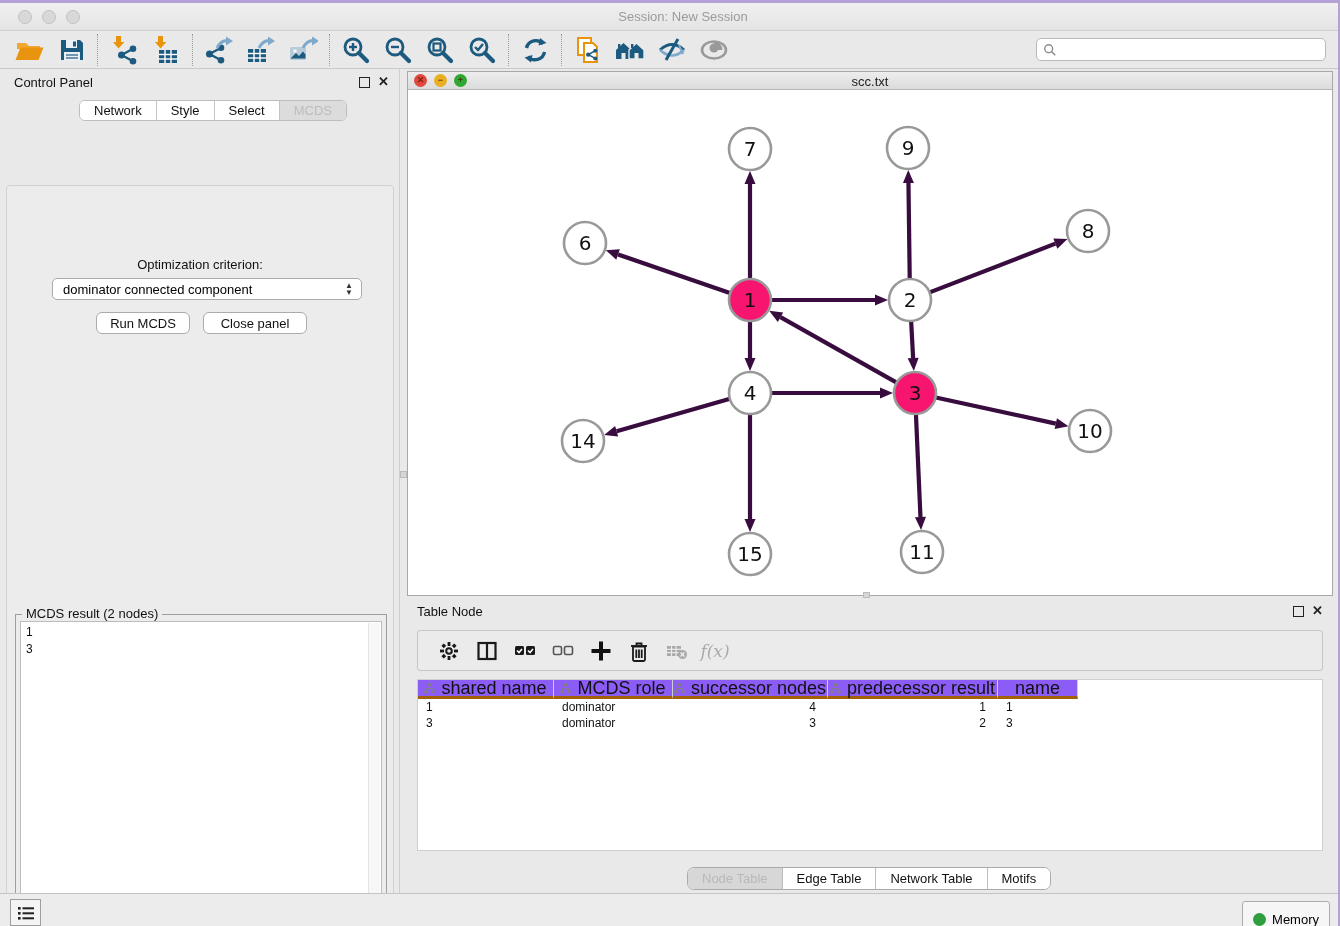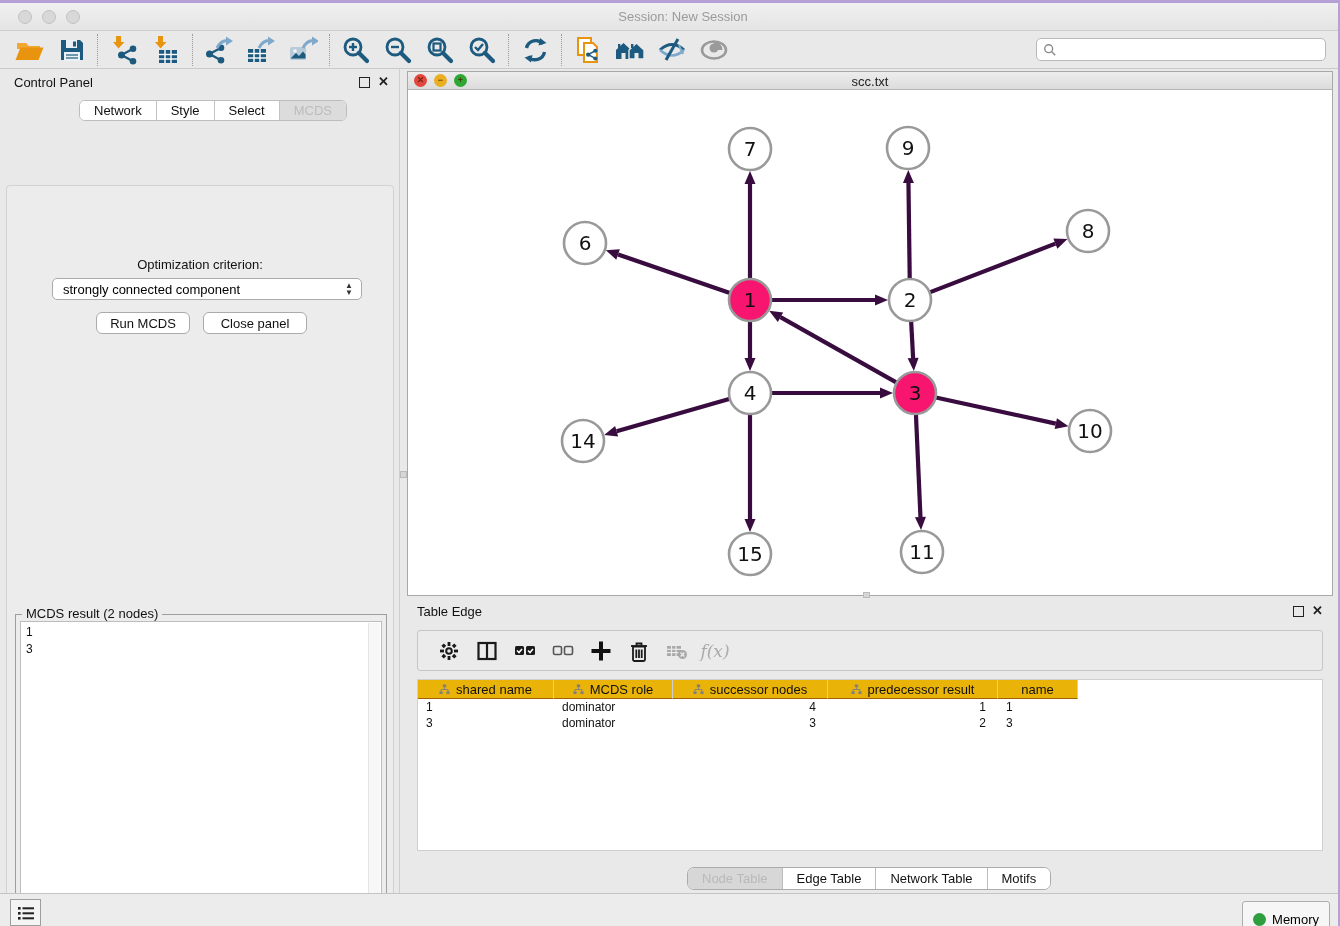--- a/index.html
+++ b/index.html
@@ -70,22 +70,22 @@
 
   
   .table-panel { position:absolute; left:407px; top:595px; width:926px; height:293px; background:#e9e9e9; }
   .tp-toolbar { position:absolute; left:10px; top:32px; width:906px; height:41px; background:#ebebeb;
     border:1px solid #c6c6c6; border-radius:3px; display:flex; align-items:center; padding-left:12px; }
   .tp-tbtn { width:38px; height:34px; display:flex; align-items:center; justify-content:center; }
   .tp-tbtn svg { width:24px; height:24px; }
   .tp-tbtn .fx { font-family:"DejaVu Serif", serif; font-style:italic; font-size:17px; color:#aaa; }
   .tbl-wrap { position:absolute; left:10px; top:81px; width:906px; height:172px; background:#fff; border:1px solid #cfcfcf; }
   .tbl-header { position:absolute; left:0; top:0; height:19px; display:flex; }
-  .th-cell { background:#eab308; border-right:1px solid #cfcfcf; border-bottom:1px solid #a16207;
-    display:flex; align-items:center; justify-content:center; gap:6px; font-size:13px; color:#111; }
+  .th-cell { background:#8b5cf6; border-right:1px solid #cfcfcf; border-bottom:3px solid #a16207;
+    display:flex; align-items:center; justify-content:center; gap:6px; font-size:18px; color:#111; }
   .th-cell svg { width:11px; height:11px; }
   .tbl-row { position:absolute; left:0; height:16px; display:flex; font-size:12px; color:#111; }
   .td-cell { padding:1px 8px; overflow:hidden; white-space:nowrap; }
   .td-cell.r { text-align:right; padding-right:12px; }
   .tp-tabs { position:absolute; left:280px; top:269px; display:flex; border:1px solid #ababab; border-radius:7px;
     overflow:hidden; height:23px; background:#fff; }
   .tp-tab { font-size:13px; padding:3px 14px; background:#fff; color:#111; border-right:1px solid #bdbdbd; white-space:nowrap; }
   .tp-tab:last-child { border-right:none; }
   .tp-tab.seltab { background:#d7d7d7; color:#b9b9b9; }
 
@@ -310,21 +310,21 @@
     </div>
     <div class="cp-tabs" id="cp-tabs">
         <div class="cp-tab">Network</div>
         <div class="cp-tab">Style</div>
         <div class="cp-tab">Select</div>
         <div class="cp-tab seltab">MCDS</div>
       </div>
     <div class="cp-body">
       <div class="opt-label">Optimization criterion:</div>
       <div class="dropdown">
-        <span>strongly connected component</span>
+        <span>dominator connected component</span>
         <span class="dd-arrows">
             <span>▲</span>
             <span>▼</span>
           </span>
       </div>
       <div class="btn" style="left:89px; top:126px; width:94px;">Run MCDS</div>
       <div class="btn" style="left:196px; top:126px; width:104px;">Close panel</div>
       <div class="fieldset">
         <legend class="fs-legend">MCDS result (2 nodes)</legend>
         <div class="fs-inner">
@@ -423,21 +423,21 @@
           </g>
         </svg>
     </div>
   </div>
 
   <div class="vhandle"></div>
   <div class="hhandle"></div>
 
   <div class="table-panel">
     <div class="panel-head">
-      <div class="panel-title" style="left:10px;">Table Edge</div>
+      <div class="panel-title" style="left:10px;">Table Node</div>
       <div class="win-btns">
         <span class="float-glyph"></span>
         <span class="wbtn">✕</span>
       </div>
     </div>
     <div class="tp-toolbar" id="tp-toolbar">
         <div class="tp-tbtn">
           <svg viewBox="0 0 24 24">
             <path fill="#1a1a1a" d="M12 8.2a3.8 3.8 0 1 0 0 7.6 3.8 3.8 0 0 0 0-7.6zm0 2a1.8 1.8 0 1 1 0 3.6 1.8 1.8 0 0 1 0-3.6z"></path>
             <g fill="#1a1a1a">

